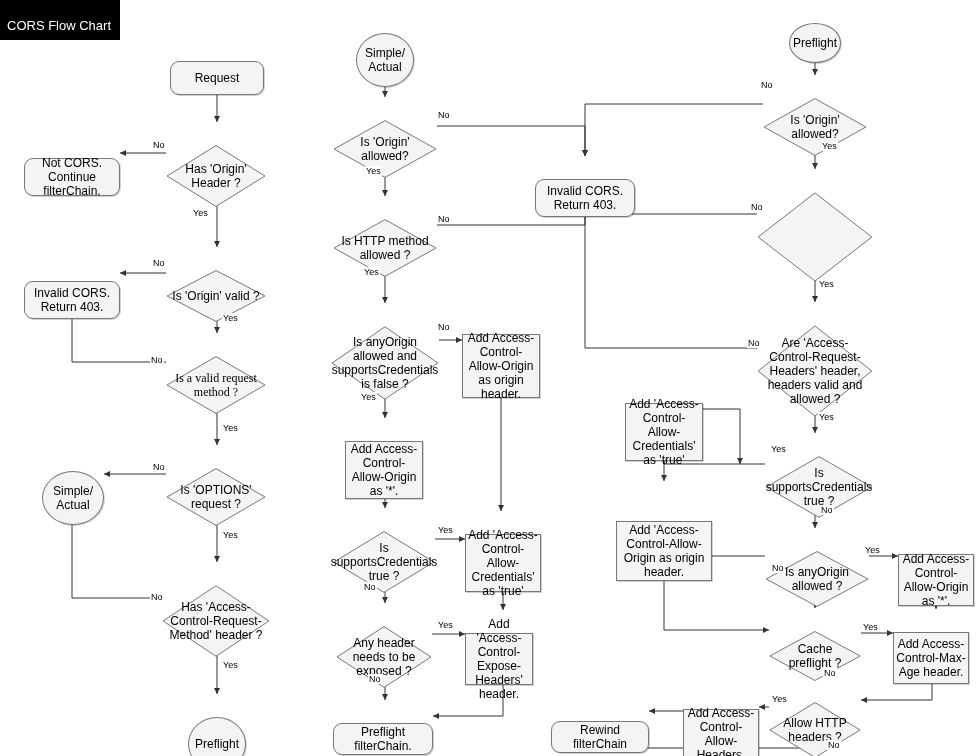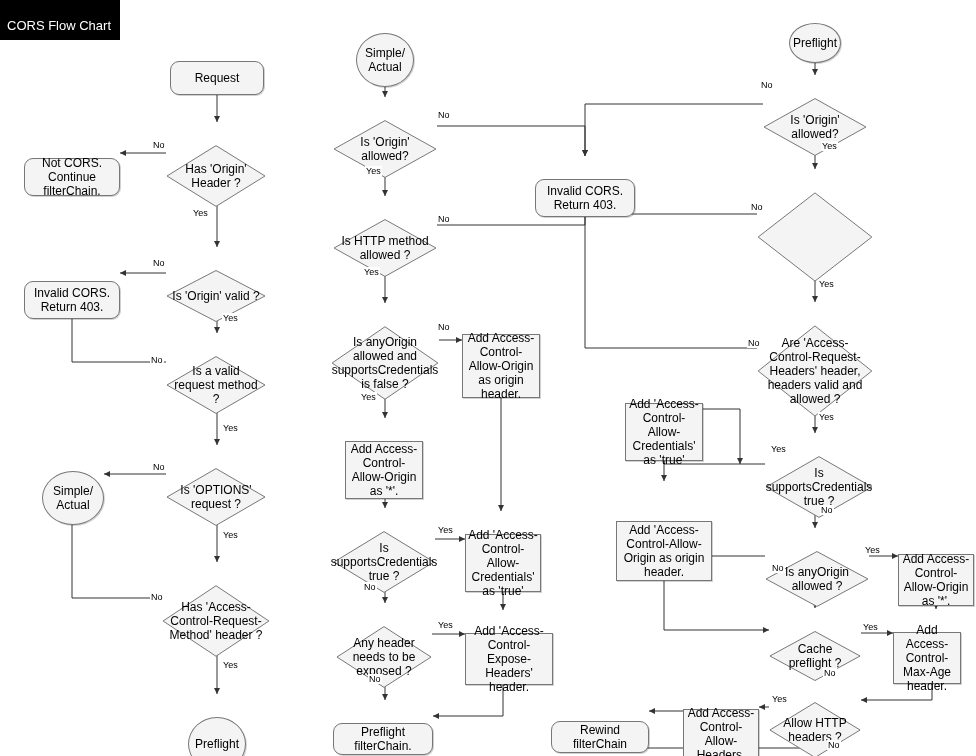--- a/index.html
+++ b/index.html
@@ -167,21 +167,21 @@
       </div>
       <div class="node diamond" style="left: 166px; top: 247px; width: 100px; height: 52px;">
         <svg class="dshape" viewBox="0 0 100 100" preserveAspectRatio="none">
           <polygon points="50,1 99,50 50,99 1,50" fill="#f4f4f4" stroke="#777" stroke-width="1" vector-effect="non-scaling-stroke"></polygon>
         </svg>
         <span class="dlabel">Is 'Origin' valid ?</span>
       </div>
       <div class="node round" style="left: 24px; top: 258px; width: 96px; height: 38px;">
         <span>Invalid CORS. Return 403.</span>
       </div>
-      <div class="node diamond" style="left: 166px; top: 333px; width: 100px; height: 58px;">
+      <div class="node diamond" style="left: 166px; top: 333px; width: 100px; height: 58px; font-family: Liberation Serif, serif;">
         <svg class="dshape" viewBox="0 0 100 100" preserveAspectRatio="none">
           <polygon points="50,1 99,50 50,99 1,50" fill="#f4f4f4" stroke="#777" stroke-width="1" vector-effect="non-scaling-stroke"></polygon>
         </svg>
         <span class="dlabel">Is a valid request method ?</span>
       </div>
       <div class="node diamond" style="left: 166px; top: 445px; width: 100px; height: 58px;">
         <svg class="dshape" viewBox="0 0 100 100" preserveAspectRatio="none">
           <polygon points="50,1 99,50 50,99 1,50" fill="#f4f4f4" stroke="#777" stroke-width="1" vector-effect="non-scaling-stroke"></polygon>
         </svg>
         <span class="dlabel">Is 'OPTIONS' request ?</span>
@@ -236,21 +236,21 @@
       </div>
       <div class="node rect" style="left: 465px; top: 511px; width: 76px; height: 58px;">
         <span>Add 'Access-Control-Allow-Credentials' as 'true'</span>
       </div>
       <div class="node diamond" style="left: 336px; top: 603px; width: 96px; height: 62px;">
         <svg class="dshape" viewBox="0 0 100 100" preserveAspectRatio="none">
           <polygon points="50,1 99,50 50,99 1,50" fill="#f4f4f4" stroke="#777" stroke-width="1" vector-effect="non-scaling-stroke"></polygon>
         </svg>
         <span class="dlabel">Any header needs to be exposed ?</span>
       </div>
-      <div class="node rect" style="left: 465px; top: 610px; width: 88px; height: 52px;">
+      <div class="node rect" style="left: 465px; top: 610px; width: 68px; height: 52px;">
         <span>Add 'Access-Control-Expose-Headers' header.</span>
       </div>
       <div class="node round" style="left: 333px; top: 700px; width: 100px; height: 32px;">
         <span>Preflight filterChain.</span>
       </div>
       <div class="node ellipse" style="left: 789px; top: 0px; width: 52px; height: 40px;">
         <span>Preflight</span>
       </div>
       <div class="node diamond" style="left: 763px; top: 75px; width: 104px; height: 58px;">
         <svg class="dshape" viewBox="0 0 100 100" preserveAspectRatio="none">
@@ -289,21 +289,21 @@
       </div>
       <div class="node rect" style="left: 898px; top: 531px; width: 76px; height: 52px;">
         <span>Add Access-Control-Allow-Origin as '*'.</span>
       </div>
       <div class="node diamond" style="left: 769px; top: 608px; width: 92px; height: 50px;">
         <svg class="dshape" viewBox="0 0 100 100" preserveAspectRatio="none">
           <polygon points="50,1 99,50 50,99 1,50" fill="#f4f4f4" stroke="#777" stroke-width="1" vector-effect="non-scaling-stroke"></polygon>
         </svg>
         <span class="dlabel">Cache preflight ?</span>
       </div>
-      <div class="node rect" style="left: 893px; top: 609px; width: 68px; height: 52px;">
+      <div class="node rect" style="left: 893px; top: 609px; width: 76px; height: 52px;">
         <span>Add Access-Control-Max-Age header.</span>
       </div>
       <div class="node diamond" style="left: 769px; top: 679px; width: 92px; height: 56px;">
         <svg class="dshape" viewBox="0 0 100 100" preserveAspectRatio="none">
           <polygon points="50,1 99,50 50,99 1,50" fill="#f4f4f4" stroke="#777" stroke-width="1" vector-effect="non-scaling-stroke"></polygon>
         </svg>
         <span class="dlabel">Allow HTTP headers ?</span>
       </div>
       <div class="node rect" style="left: 683px; top: 686px; width: 76px; height: 50px;">
         <span>Add Access-Control-Allow-Headers.</span>

